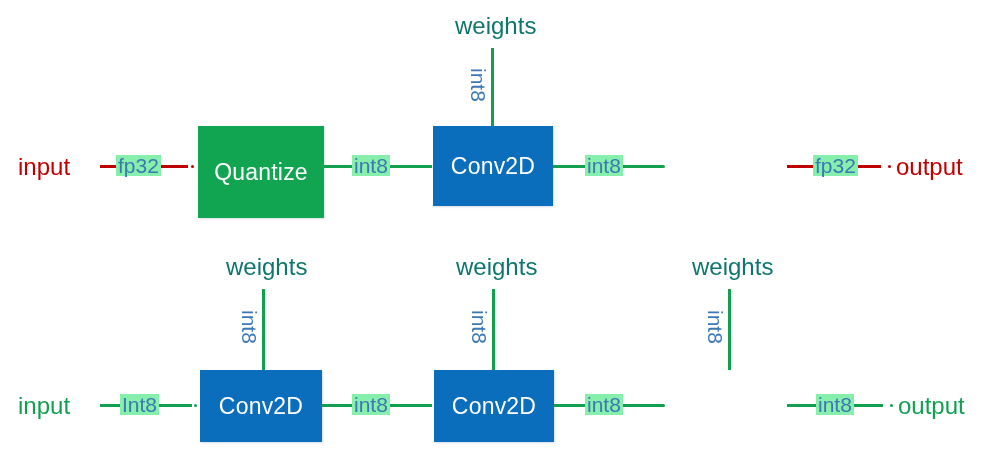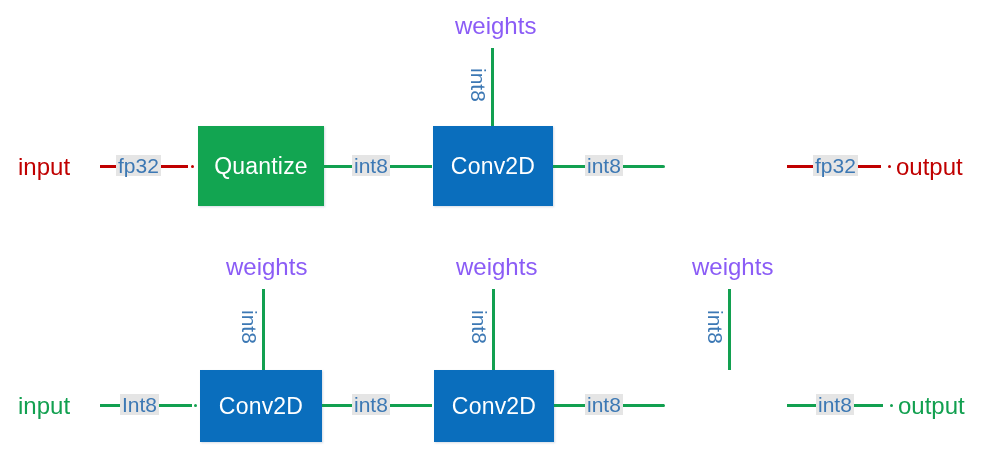--- a/index.html
+++ b/index.html
@@ -46,21 +46,21 @@
   .edge-red   { background: #c00000; }
 
   .vedge {
     position: absolute;
     width: 3px;
     background: #12a050;
   }
 
   .elabel {
     position: absolute;
-    background: #e5e5e5;
+    background: #86efac;
     color: #3c78b4;
     font-size: 21px;
     line-height: 21px;
     white-space: nowrap;
     padding: 0 2px;
   }
   .elabel-rot {
     position: absolute;
     color: #3c78b4;
     font-size: 21px;
@@ -78,21 +78,21 @@
     line-height: 24px;
     white-space: nowrap;
   }
   .term-red   { color: #c00000; }
   .term-green { color: #12a050; }
 
   .wlabel {
     position: absolute;
     font-size: 24px;
     line-height: 24px;
-    color: #8b5cf6;
+    color: #0f766e;
     white-space: nowrap;
   }
 
   .dot {
     position: absolute;
     width: 3px;
     height: 3px;
     border-radius: 50%;
   }
   .dot-red   { background: #c00000; }
@@ -102,21 +102,21 @@
 <body>
 
 <div id="diagram">
 
   <div class="term term-red" style="left:18px; top:155px;">input</div>
 
   <div class="edge edge-red" style="left:100px; top:165px; width:88px;"></div>
   <div class="elabel" style="left:116px; top:155px;">fp32</div>
   <div class="dot dot-red" style="left:191px; top:165px;"></div>
 
-  <div class="node node-green" style="left:198px; top:126px; width:126px; height:80px;">Quantize</div>
+  <div class="node node-green" style="left:198px; top:126px; width:126px; height:92px;">Quantize</div>
 
   <div class="edge edge-green" style="left:324px; top:165px; width:108px;"></div>
   <div class="elabel" style="left:352px; top:155px;">int8</div>
   <div class="dot dot-green" style="left:428px; top:165px;"></div>
 
   <div class="wlabel" style="left:455px; top:14px;">weights</div>
   <div class="vedge" style="left:491px; top:48px; height:78px;"></div>
   <div class="elabel-rot" style="left:489px; top:66px;">int8</div>
 
   <div class="node node-blue" style="left:433px; top:126px; width:120px; height:80px;">Conv2D</div>

